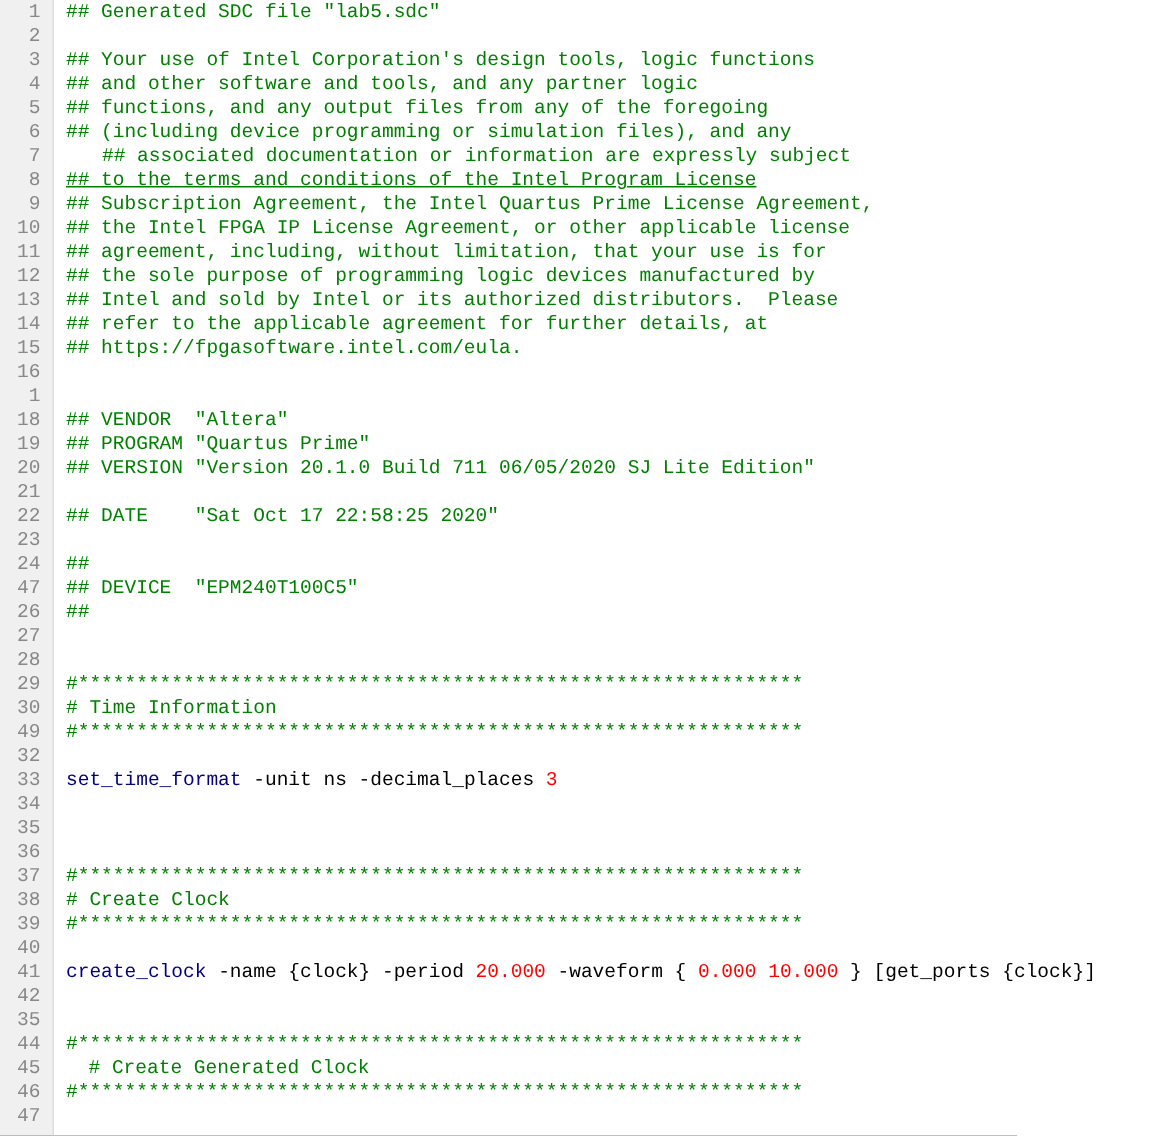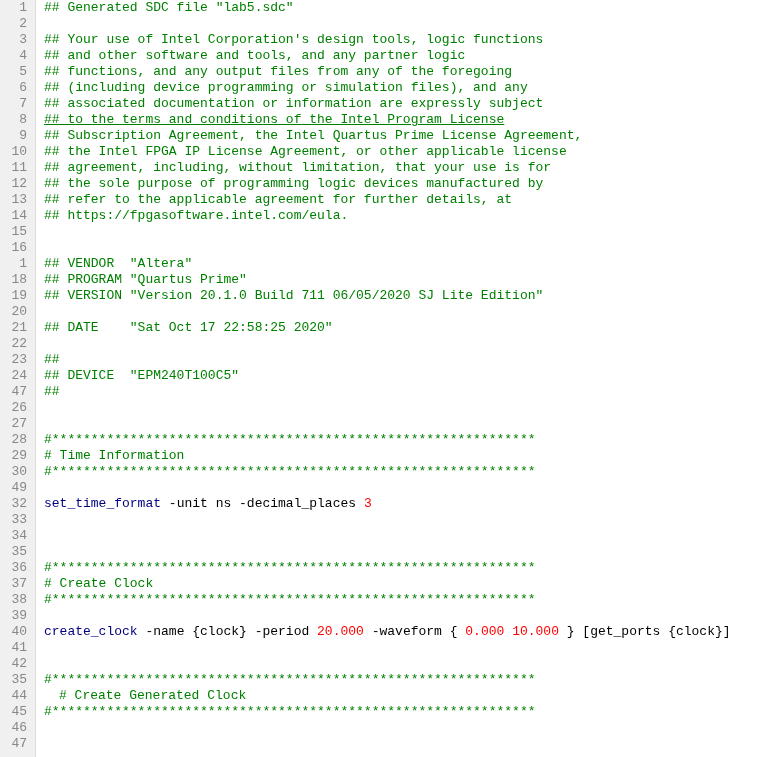--- a/index.html
+++ b/index.html
@@ -113,26 +113,27 @@
       <span class="line-number">46</span>
       <span class="line-number">47</span>
     </div>
   <div class="code-area" id="code-area-col">
   <span class="code-line" style="color: rgb(0, 128, 0);">## Generated SDC file "lab5.sdc"</span>
       <span class="code-line">&nbsp;</span>
       <span class="code-line" style="color: rgb(0, 128, 0);">## Your use of Intel Corporation's design tools, logic functions</span>
       <span class="code-line" style="color: rgb(0, 128, 0);">## and other software and tools, and any partner logic</span>
       <span class="code-line" style="color: rgb(0, 128, 0);">## functions, and any output files from any of the foregoing</span>
       <span class="code-line" style="color: rgb(0, 128, 0);">## (including device programming or simulation files), and any</span>
-      <span class="code-line" style="color: rgb(0, 128, 0);">## associated documentation or information are expressly subject</span>
+      <span class="code-line" style="color: rgb(0, 128, 0); margin-left: 24px;">## associated documentation or information are expressly subject</span>
       <span class="code-line" style="color: rgb(0, 128, 0); text-decoration: underline;">## to the terms and conditions of the Intel Program License</span>
       <span class="code-line" style="color: rgb(0, 128, 0);">## Subscription Agreement, the Intel Quartus Prime License Agreement,</span>
       <span class="code-line" style="color: rgb(0, 128, 0);">## the Intel FPGA IP License Agreement, or other applicable license</span>
       <span class="code-line" style="color: rgb(0, 128, 0);">## agreement, including, without limitation, that your use is for</span>
       <span class="code-line" style="color: rgb(0, 128, 0);">## the sole purpose of programming logic devices manufactured by</span>
+      <span class="code-line" style="color: rgb(0, 128, 0);">## Intel and sold by Intel or its authorized distributors.  Please</span>
       <span class="code-line" style="color: rgb(0, 128, 0);">## refer to the applicable agreement for further details, at</span>
       <span class="code-line" style="color: rgb(0, 128, 0);">## https://fpgasoftware.intel.com/eula.</span>
       <span class="code-line">&nbsp;</span>
       <span class="code-line">&nbsp;</span>
       <span class="code-line" style="color: rgb(0, 128, 0);">## VENDOR  "Altera"</span>
       <span class="code-line" style="color: rgb(0, 128, 0);">## PROGRAM "Quartus Prime"</span>
       <span class="code-line" style="color: rgb(0, 128, 0);">## VERSION "Version 20.1.0 Build 711 06/05/2020 SJ Lite Edition"</span>
       <span class="code-line">&nbsp;</span>
       <span class="code-line" style="color: rgb(0, 128, 0);">## DATE    "Sat Oct 17 22:58:25 2020"</span>
       <span class="code-line">&nbsp;</span>

